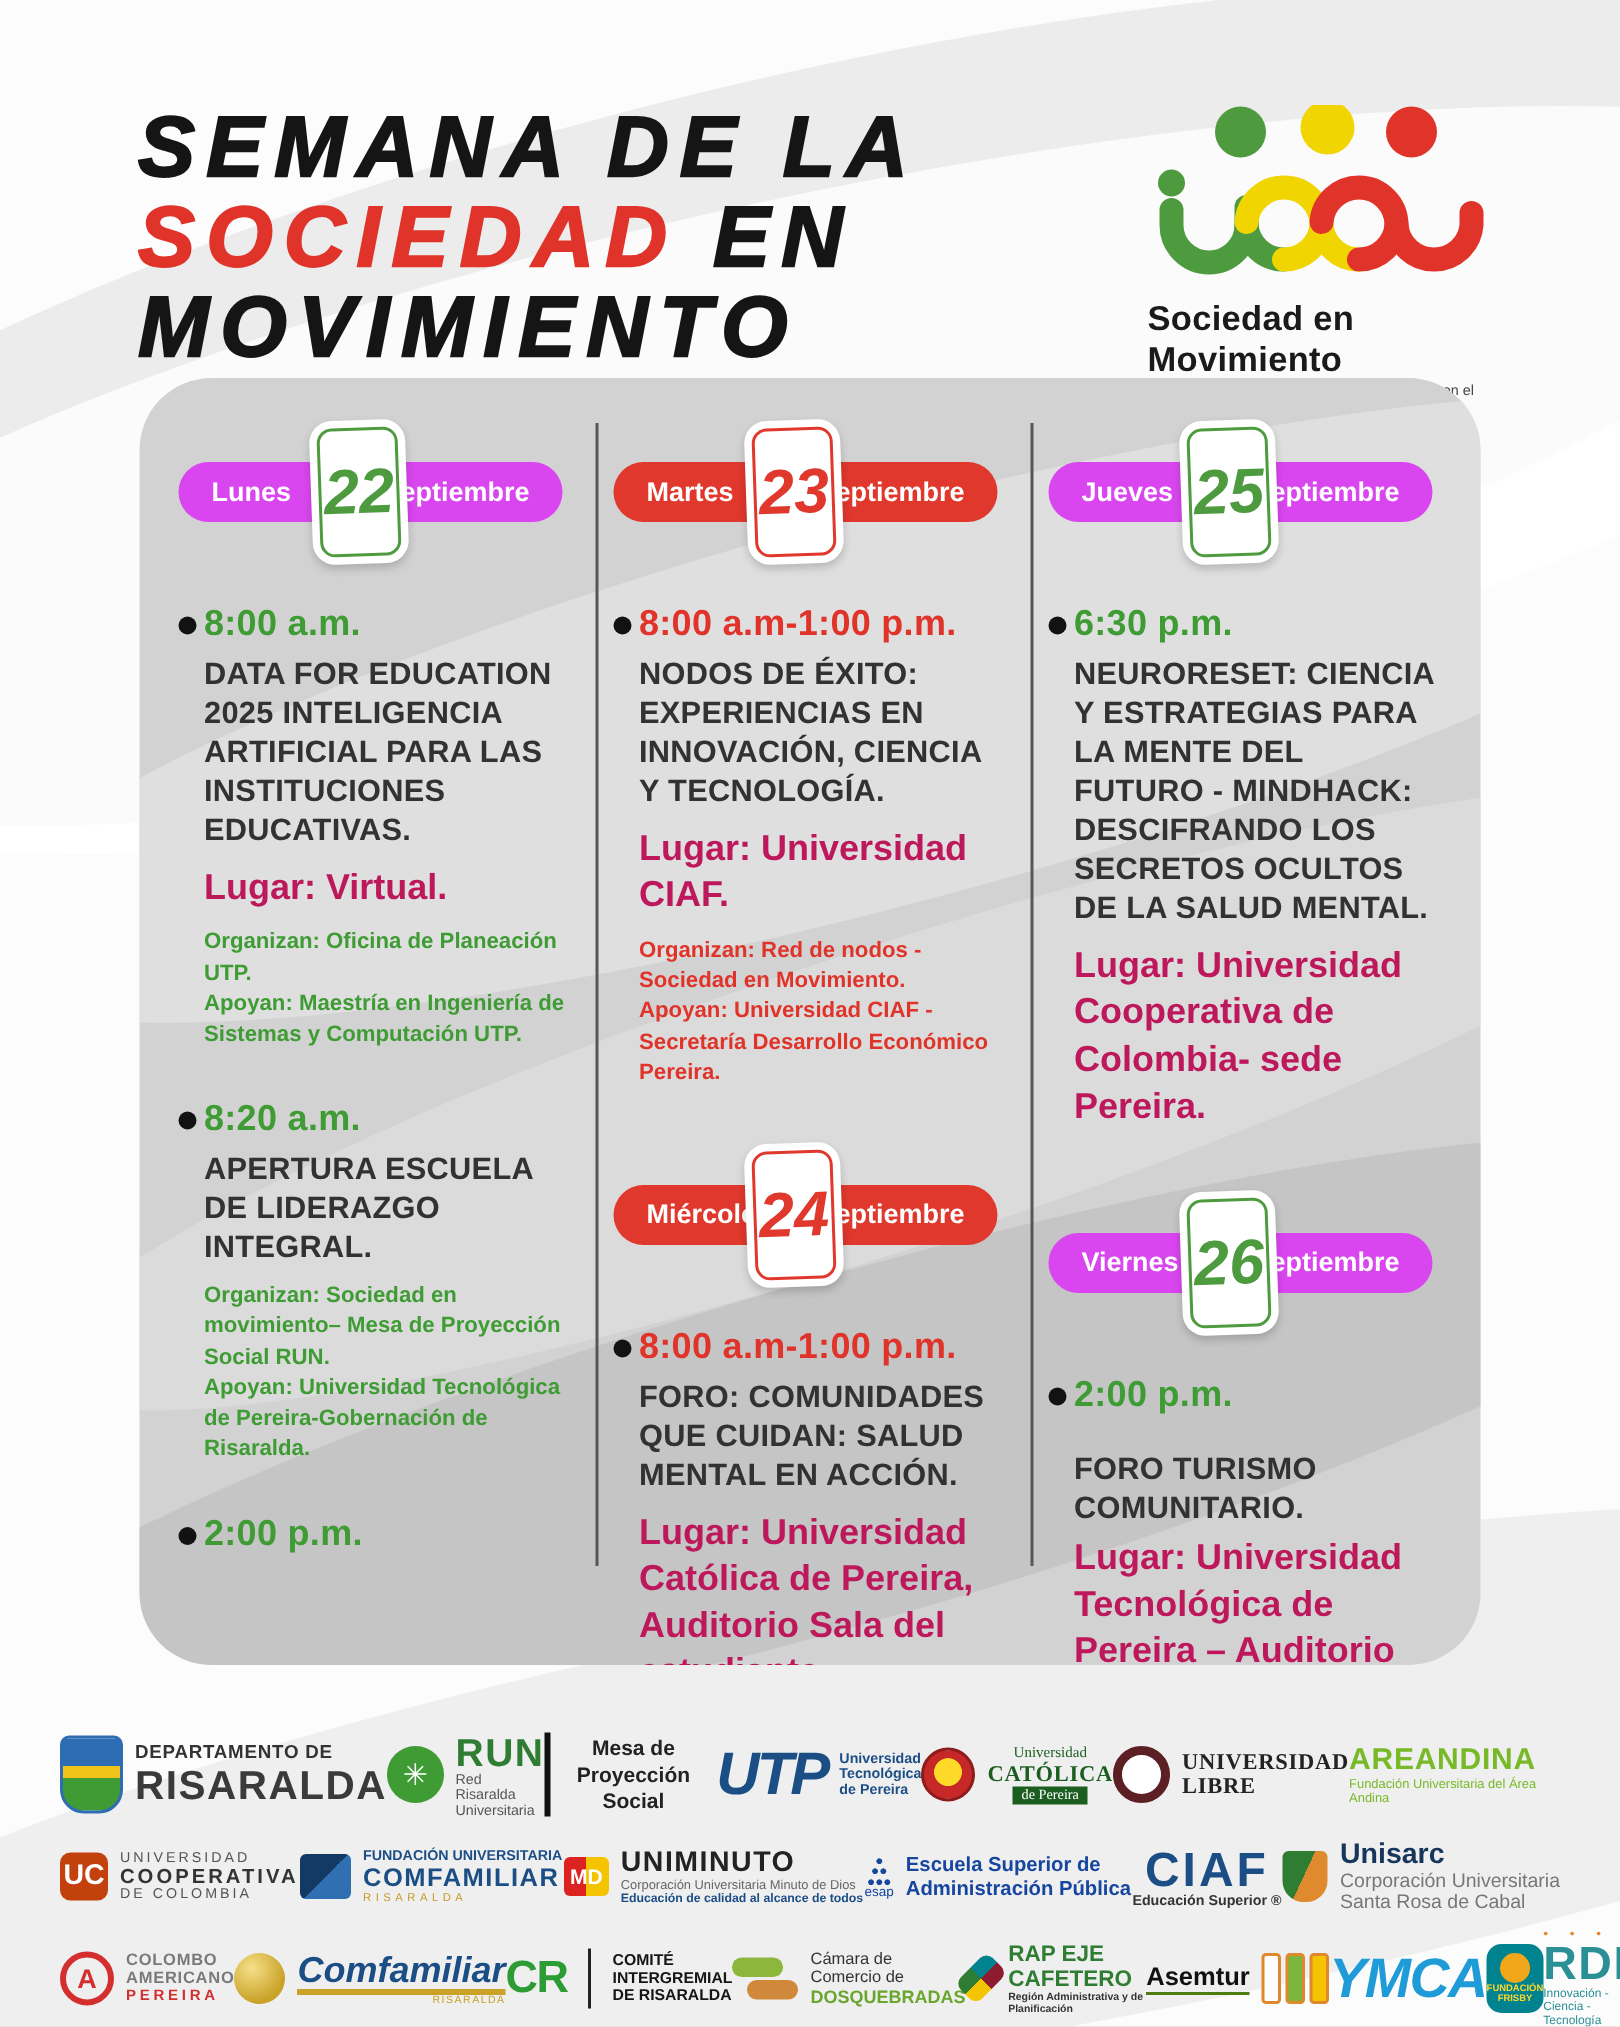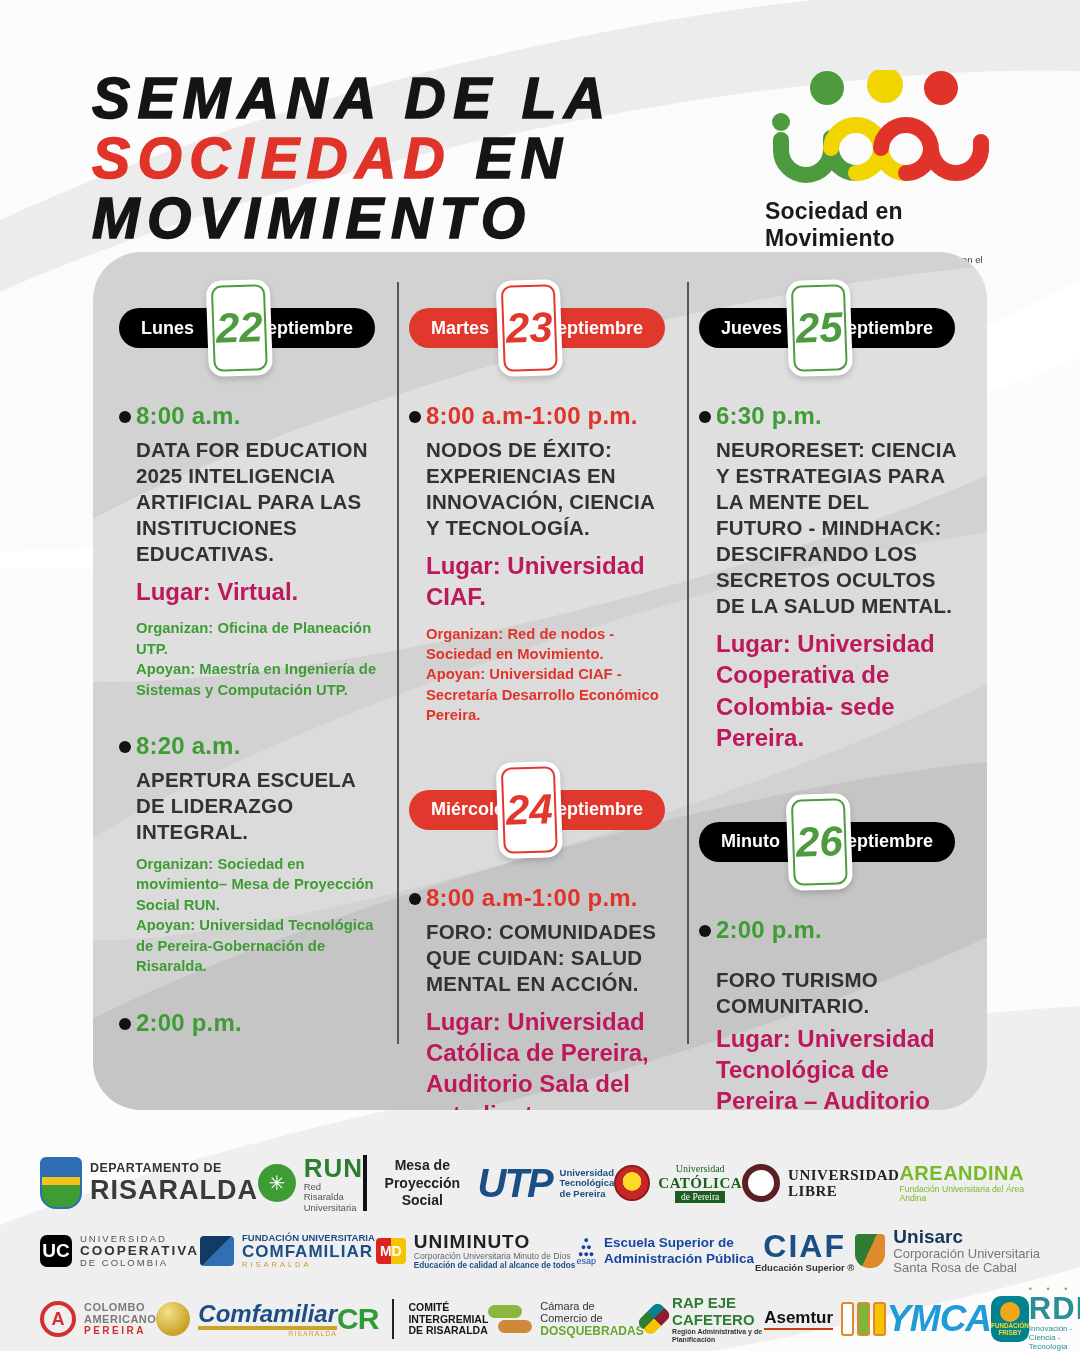--- a/index.html
+++ b/index.html
@@ -41,21 +41,21 @@
   .col { flex:1; padding:0 12px 0 4px; position:relative; }
   .vdiv { width:2px; background:#575757; margin:-26px 6px 66px 6px; }
 
   
   .day-badge { position:relative; height:40px; margin:0 4px 54px 0; }
   .pill {
     height:40px; border-radius:24px; display:flex; align-items:center;
     justify-content:space-between; padding:0 22px; color:#fff;
     font-weight:bold; font-size:18px;
   }
-  .green .pill { background:#000000; }
+  .green .pill { background:#d946ef; }
   .red .pill { background:#e0382d; }
   .cal-tile {
     position:absolute; left:50%; top:-28px; width:64px; height:96px;
     transform:translateX(-62%) rotate(-2deg);
     background:#fff; border-radius:15px; box-shadow:0 3px 6px rgba(0,0,0,.18);
     display:flex; align-items:center; justify-content:center;
   }
   .cal-tile::after {
     content:""; position:absolute; inset:5px; border-radius:10px; border:2.5px solid;
   }
@@ -102,21 +102,21 @@
   .cat-circ { width:36px; height:36px; border-radius:50%; background:radial-gradient(circle at 50% 45%, #ffd928 0 38%, #c62828 40%); border:2px solid #8e1b1b; }
   .t-cat1 { font-size:10px; color:#1b5e20; font-family:"Liberation Serif", serif; }
   .t-cat2 { font-size:15px; font-weight:bold; color:#1b5e20; font-family:"Liberation Serif", serif; letter-spacing:.5px; }
   .t-cat3 { font-size:9.5px; color:#fff; background:#1b5e20; padding:1px 6px; font-family:"Liberation Serif", serif; }
   .libre-seal { width:38px; height:38px; border-radius:50%; border:6px solid #5b1f24; background:#fff; }
   .t-libre { font-size:15px; font-weight:bold; color:#222; font-family:"Liberation Serif", serif; letter-spacing:.5px; }
   .t-arean { font-size:20px; font-weight:bold; color:#78b928; letter-spacing:.5px; }
   .t-arean-sub { font-size:8.6px; color:#78b928; }
 
   
-  .uc-box { width:32px; height:32px; background:#000000; border-radius:7px; color:#fff; font-weight:bold; font-size:19px; display:flex; align-items:center; justify-content:center; }
+  .uc-box { width:32px; height:32px; background:#c2410c; border-radius:7px; color:#fff; font-weight:bold; font-size:19px; display:flex; align-items:center; justify-content:center; }
   .t-ucc { font-size:13.5px; font-weight:bold; color:#333; letter-spacing:2px; }
   .t-ucc-sm { font-size:9.5px; color:#555; letter-spacing:2px; }
   .cf-glyph { width:34px; height:30px; background:linear-gradient(135deg,#123a63 0 50%, #2f6fb2 50%); border-radius:4px; }
   .t-cfu1 { font-size:9.5px; font-weight:bold; color:#1c4e86; }
   .t-cfu2 { font-size:17px; font-weight:bold; color:#1c4e86; letter-spacing:1px; }
   .t-cfu3 { font-size:7.5px; color:#c79a2a; letter-spacing:3px; }
   .md-glyph { width:30px; height:26px; background:linear-gradient(90deg,#d22 0 50%, #f4c400 50%); border-radius:4px; color:#fff; font-weight:bold; font-size:14px; display:flex; align-items:center; justify-content:center; }
   .t-umin { font-size:19px; font-weight:bold; color:#222; letter-spacing:1px; }
   .t-umin-s1 { font-size:8.6px; color:#666; }
   .t-umin-s2 { font-size:8.2px; color:#1c4e86; font-weight:bold; }
@@ -142,21 +142,21 @@
   .ccd-glyph span { display:block; width:34px; height:13px; border-radius:7px; }
   .ccd-g1 { background:#8cb63c; }
   .ccd-g2 { background:#d0883a; margin-left:10px; }
   .t-ccd { font-size:11px; color:#333; }
   .t-ccd-b { font-size:12px; font-weight:bold; color:#6aa62e; }
   .rap-glyph { width:30px; height:30px; background:
       conic-gradient(#8c1d2f 0 25%, #f4c400 0 50%, #2e7d32 0 75%, #00838f 0);
       border-radius:6px; transform:rotate(45deg); }
   .t-rap { font-size:15px; font-weight:bold; color:#2e7d32; line-height:1.1; }
   .t-rap-sub { font-size:7px; font-weight:bold; color:#333; }
-  .t-asem { font-size:17px; font-weight:bold; color:#111; border-bottom:2px solid #c2410c; }
+  .t-asem { font-size:17px; font-weight:bold; color:#111; border-bottom:2px solid #4d7c0f; }
   .asem-bars { display:flex; gap:3px; }
   .asem-bars span { width:13px; height:34px; border-radius:3px; border:2px solid #e0882e; }
   .ab1 { background:#fff; } .ab2 { background:#7cb63c; } .ab3 { background:#f4c400; }
   .t-ymca { font-size:37px; font-weight:bold; font-style:italic; color:#1f9bd7; letter-spacing:-1px; }
   .frisby-box { width:46px; height:46px; background:#00838f; border-radius:10px; display:flex; flex-direction:column; align-items:center; justify-content:center; gap:1px; }
   .frisby-face { width:20px; height:20px; border-radius:50%; background:#f2a71b; }
   .t-frisby { font-size:6.3px; font-weight:bold; color:#ffd928; text-align:center; line-height:1.1; }
   .t-rdn { font-size:31px; font-weight:bold; color:#2b8f96; letter-spacing:1px; }
   .t-rdn-sub { font-size:8px; color:#2b8f96; }
   .rdn-dots { font-size:9px; color:#e0882e; letter-spacing:6px; line-height:.5; }
@@ -311,21 +311,21 @@
         <span class="bullet"></span>
         <div>
           <div class="evt-time">6:30 p.m.</div>
           <div class="evt-title">NEURORESET: CIENCIA Y ESTRATEGIAS PARA LA MENTE DEL FUTURO - MINDHACK: DESCIFRANDO LOS SECRETOS OCULTOS DE LA SALUD MENTAL.</div>
           <div class="evt-lugar">Lugar: Universidad Cooperativa de Colombia- sede Pereira.</div>
         </div>
       </div>
 
       <div class="day-badge green" style="margin-top:58px;">
         <div class="pill">
-          <span>Minuto</span>
+          <span>Viernes</span>
           <span>Septiembre</span>
         </div>
         <div class="cal-tile">
           <span class="cal-num">26</span>
         </div>
       </div>
 
       <div class="event" style="margin-bottom:22px;">
         <span class="bullet"></span>
         <div>

